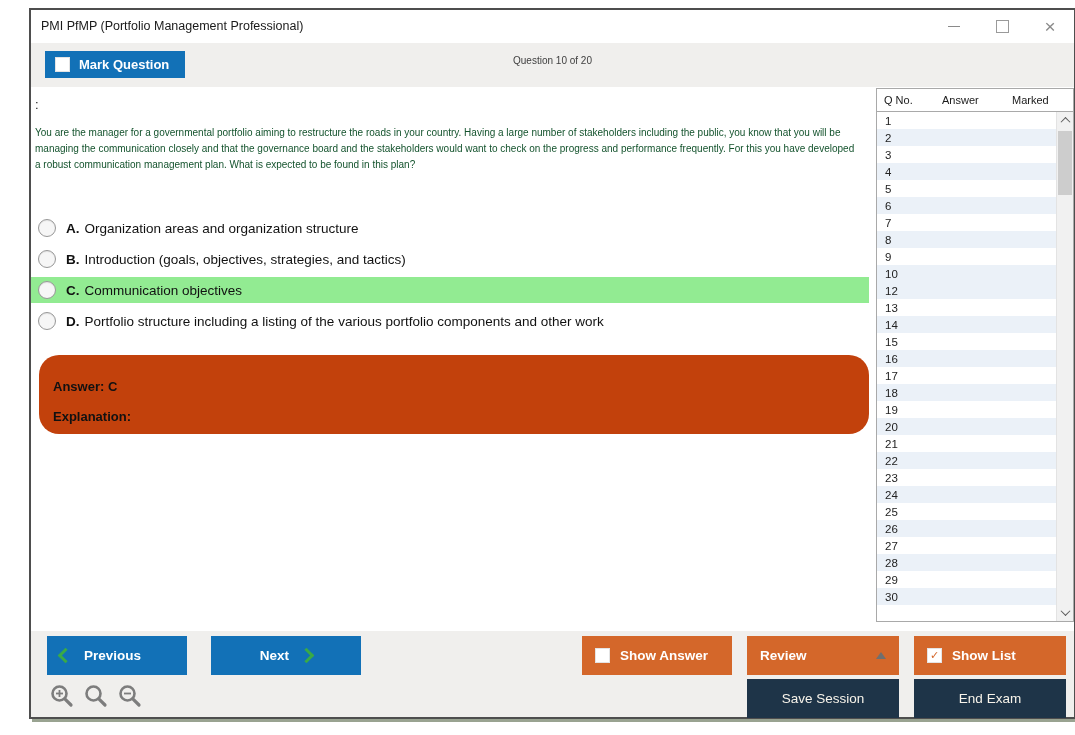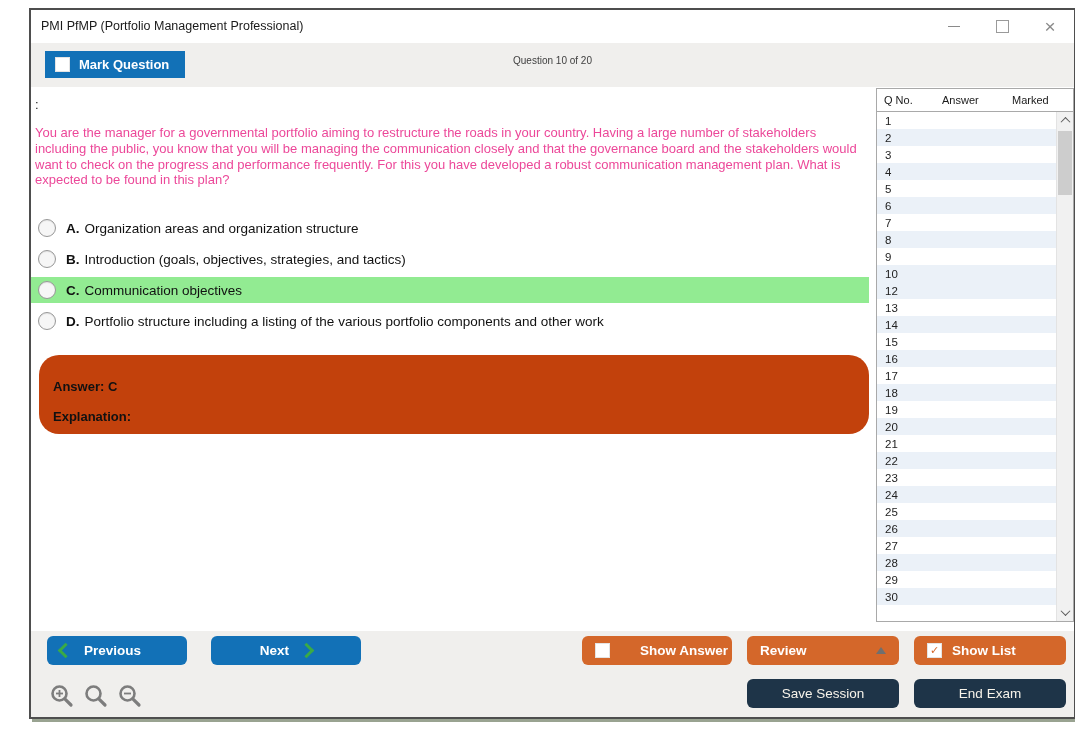--- a/index.html
+++ b/index.html
@@ -26,21 +26,21 @@
   .mark-btn{
     position:absolute;left:14px;top:8px;height:27px;background:#1271b7;color:#fff;
     font-weight:bold;font-size:13px;display:flex;align-items:center;padding:0 16px 0 10px;
   }
   .cbox{width:13px;height:13px;background:#fff;border:1px solid #e4e4e4;flex:none;}
   .mark-btn .cbox{margin-right:9px;}
   .q-counter{position:absolute;left:0;right:0;top:12px;text-align:center;font-weight:normal;font-size:10px;color:#404040;}
   
   .content{position:absolute;top:77px;left:0;right:0;bottom:86px;background:#fff;}
   .q-prefix{position:absolute;left:4px;top:10px;font-size:13px;color:#222;}
-  .q-text{position:absolute;left:4px;top:38px;width:824px;font-size:13px;line-height:15.8px;color:#ec4899;}
+  .q-text{position:absolute;left:4px;top:38px;width:824px;font-size:10px;line-height:15.8px;color:#14532d;}
   .options-list{position:absolute;left:0;top:128px;width:838px;}
   .option-row{height:26px;display:flex;align-items:center;padding-left:7px;margin-bottom:5px;}
   .option-row.highlighted{background:#92eb92;}
   .radio{width:16px;height:16px;border-radius:50%;border:1px solid #979797;background:#f6f6f6;margin-right:10px;flex:none;box-shadow:inset 0 1px 1px rgba(0,0,0,0.08);}
   .opt-letter{font-weight:bold;font-size:13.5px;color:#111;margin-right:5px;white-space:nowrap;}
   .opt-text{font-size:13.5px;color:#111;white-space:nowrap;}
   .answer-box{position:absolute;left:8px;top:268px;width:830px;height:79px;background:#c2410c;border-radius:20px;}
   .answer-label{position:absolute;left:14px;top:24px;font-weight:bold;font-size:13px;color:#111;}
   .explanation-label{position:absolute;left:14px;top:54px;font-weight:bold;font-size:13px;color:#111;}
   
@@ -58,27 +58,27 @@
   .scrollbar{position:absolute;right:0;top:0;bottom:0;width:17px;background:#f1f1f1;border-left:1px solid #e3e3e3;box-sizing:border-box;}
   .scroll-btn{position:absolute;left:0;width:16px;height:17px;display:flex;align-items:center;justify-content:center;}
   .scroll-btn.up{top:0;}
   .scroll-btn.down{bottom:0;}
   .chev{width:6px;height:6px;border-left:1.6px solid #5a5a5a;border-top:1.6px solid #5a5a5a;}
   .chev.up{transform:rotate(45deg) translate(1px,1px);}
   .chev.down{transform:rotate(-135deg) translate(1px,1px);}
   .scroll-thumb{position:absolute;left:1px;top:19px;width:14px;height:64px;background:#cdcdcd;}
   
   .bottombar{position:absolute;left:0;right:0;bottom:0;height:86px;background:#f0efed;}
-  .btn{position:absolute;height:29px;display:flex;align-items:center;box-sizing:border-box;color:#fff;font-size:13.5px;border-radius:6px;}
+  .btn{position:absolute;height:39px;display:flex;align-items:center;box-sizing:border-box;color:#fff;font-size:13.5px;}
   .btn.blue{background:#1271b7;font-weight:bold;}
   .btn.orange{background:#d4672a;font-weight:bold;}
   .btn.navy{background:#1e3448;justify-content:center;font-weight:normal;font-size:13.5px;color:#f7f3ea;}
   .btn-prev{left:16px;top:5px;width:140px;padding-left:13px;}
   .btn-next{left:180px;top:5px;width:150px;justify-content:center;}
-  .btn-show-answer{left:551px;top:5px;width:150px;padding-left:13px;gap:20px;}
+  .btn-show-answer{left:551px;top:5px;width:150px;padding-left:13px;}
   .btn-review{left:716px;top:5px;width:152px;padding:0 13px;justify-content:space-between;}
   .btn-show-list{left:883px;top:5px;width:152px;padding-left:13px;}
   .btn-save{left:716px;top:48px;width:152px;}
   .btn-end{left:883px;top:48px;width:152px;align-items:center;}
   .chevron{width:8px;height:8px;border-left:3px solid #3aaa46;border-bottom:3px solid #3aaa46;flex:none;}
   .chevron.left{transform:rotate(45deg);margin-right:13px;}
   .chevron.right{transform:rotate(-135deg);margin-left:12px;}
   .btn .cbox{margin-right:10px;}
   .cbox.checked{display:flex;align-items:center;justify-content:center;}
   .cbox .check{font-family:"DejaVu Sans",sans-serif;font-size:11px;font-weight:bold;color:#d4672a;line-height:13px;}

